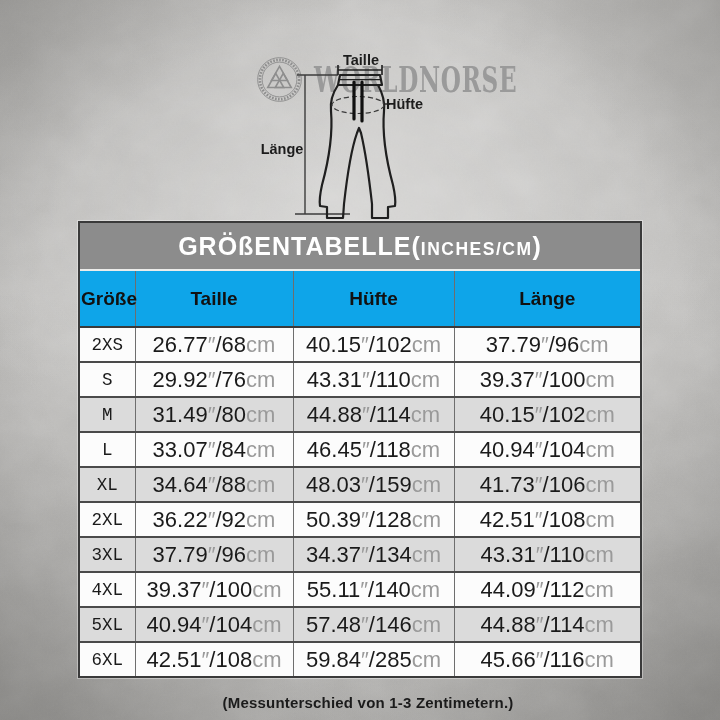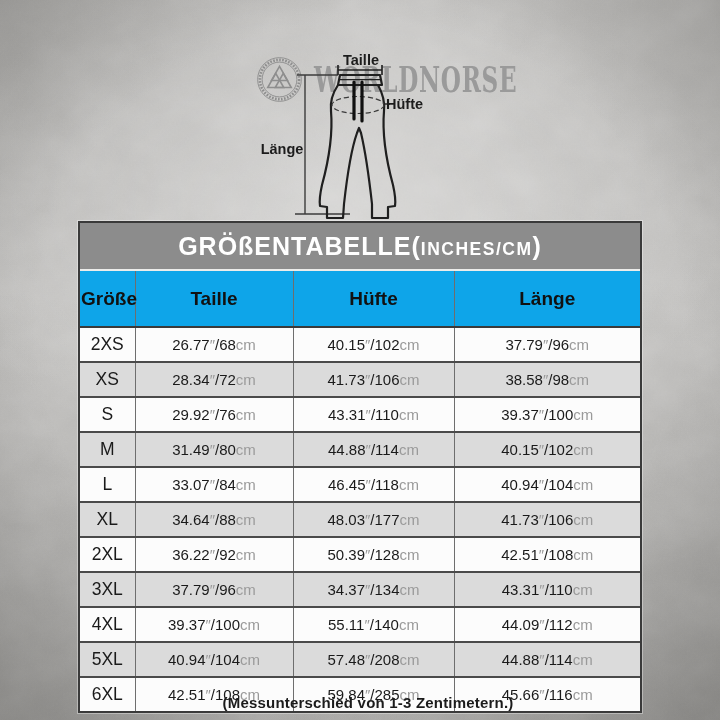--- a/index.html
+++ b/index.html
@@ -50,24 +50,24 @@
   .table-title .sub{font-size:17.5px;letter-spacing:1.5px;margin-top:45px;}
   table{width:100%;border-collapse:collapse;table-layout:fixed;}
   col.c-size{width:55px;} col.c-taille{width:158px;} col.c-huefte{width:161px;}
   th{
     height:53px;background:#0ea5e9;color:#111;font-weight:bold;font-size:19px;
     border-left:1px solid #6e6e6e;border-top:2px solid #ececea;
     border-bottom:2px solid var(--border-dark,#3a3a3a);
   }
   th:first-child{border-left:none;}
   td{
-    height:31px;text-align:center;font-size:15px;color:var(--text-dark,#1a1a1a);
+    height:31px;text-align:center;font-size:22px;color:var(--text-dark,#1a1a1a);
     border-left:1px solid #6e6e6e;border-top:2px solid #4a4a4a;white-space:nowrap;
   }
-  td:first-child{border-left:none;font-size:17.5px;}
+  td:first-child{border-left:none;font-size:17.5px;font-family:Liberation Mono, monospace;}
   tbody tr{background:#fcfcfc;}
   tbody tr.shade{background:var(--row-shade,#dbdbdb);}
   tbody tr:first-child td{border-top:none;}
   .dim{color:var(--dim-text,#9a9a9a);}
 
   .footnote{
     position:absolute;left:78px;top:694px;width:580px;text-align:center;
     font-weight:bold;font-size:15px;color:#1b1b1b;letter-spacing:.2px;
   }
 </style>
@@ -154,26 +154,20 @@
           <th>Länge</th>
         </tr>
       </thead>
       <tbody>
           <tr>
     <td>2XS</td>
     <td><span>26.77</span><span class="dim">″</span><span>/68</span><span class="dim">cm</span></td>
     <td><span>40.15</span><span class="dim">″</span><span>/102</span><span class="dim">cm</span></td>
     <td><span>37.79</span><span class="dim">″</span><span>/96</span><span class="dim">cm</span></td>
   </tr>
-          <tr class="shade">
-    <td>XS</td>
-    <td><span>28.34</span><span class="dim">″</span><span>/72</span><span class="dim">cm</span></td>
-    <td><span>41.73</span><span class="dim">″</span><span>/106</span><span class="dim">cm</span></td>
-    <td><span>38.58</span><span class="dim">″</span><span>/98</span><span class="dim">cm</span></td>
-  </tr>
           <tr>
     <td>S</td>
     <td><span>29.92</span><span class="dim">″</span><span>/76</span><span class="dim">cm</span></td>
     <td><span>43.31</span><span class="dim">″</span><span>/110</span><span class="dim">cm</span></td>
     <td><span>39.37</span><span class="dim">″</span><span>/100</span><span class="dim">cm</span></td>
   </tr>
           <tr class="shade">
     <td>M</td>
     <td><span>31.49</span><span class="dim">″</span><span>/80</span><span class="dim">cm</span></td>
     <td><span>44.88</span><span class="dim">″</span><span>/114</span><span class="dim">cm</span></td>
@@ -181,21 +175,21 @@
   </tr>
           <tr>
     <td>L</td>
     <td><span>33.07</span><span class="dim">″</span><span>/84</span><span class="dim">cm</span></td>
     <td><span>46.45</span><span class="dim">″</span><span>/118</span><span class="dim">cm</span></td>
     <td><span>40.94</span><span class="dim">″</span><span>/104</span><span class="dim">cm</span></td>
   </tr>
           <tr class="shade">
     <td>XL</td>
     <td><span>34.64</span><span class="dim">″</span><span>/88</span><span class="dim">cm</span></td>
-    <td><span>48.03</span><span class="dim">″</span><span>/177</span><span class="dim">cm</span></td>
+    <td><span>48.03</span><span class="dim">″</span><span>/159</span><span class="dim">cm</span></td>
     <td><span>41.73</span><span class="dim">″</span><span>/106</span><span class="dim">cm</span></td>
   </tr>
           <tr>
     <td>2XL</td>
     <td><span>36.22</span><span class="dim">″</span><span>/92</span><span class="dim">cm</span></td>
     <td><span>50.39</span><span class="dim">″</span><span>/128</span><span class="dim">cm</span></td>
     <td><span>42.51</span><span class="dim">″</span><span>/108</span><span class="dim">cm</span></td>
   </tr>
           <tr class="shade">
     <td>3XL</td>
@@ -205,21 +199,21 @@
   </tr>
           <tr>
     <td>4XL</td>
     <td><span>39.37</span><span class="dim">″</span><span>/100</span><span class="dim">cm</span></td>
     <td><span>55.11</span><span class="dim">″</span><span>/140</span><span class="dim">cm</span></td>
     <td><span>44.09</span><span class="dim">″</span><span>/112</span><span class="dim">cm</span></td>
   </tr>
           <tr class="shade">
     <td>5XL</td>
     <td><span>40.94</span><span class="dim">″</span><span>/104</span><span class="dim">cm</span></td>
-    <td><span>57.48</span><span class="dim">″</span><span>/208</span><span class="dim">cm</span></td>
+    <td><span>57.48</span><span class="dim">″</span><span>/146</span><span class="dim">cm</span></td>
     <td><span>44.88</span><span class="dim">″</span><span>/114</span><span class="dim">cm</span></td>
   </tr>
           <tr>
     <td>6XL</td>
     <td><span>42.51</span><span class="dim">″</span><span>/108</span><span class="dim">cm</span></td>
     <td><span>59.84</span><span class="dim">″</span><span>/285</span><span class="dim">cm</span></td>
     <td><span>45.66</span><span class="dim">″</span><span>/116</span><span class="dim">cm</span></td>
   </tr>
         </tbody>
     </table>

